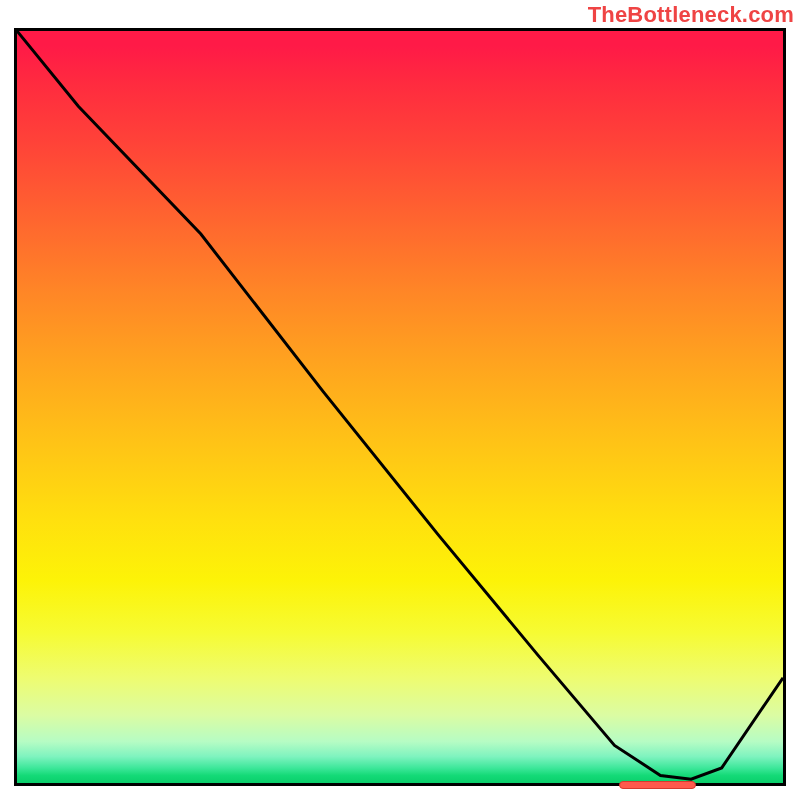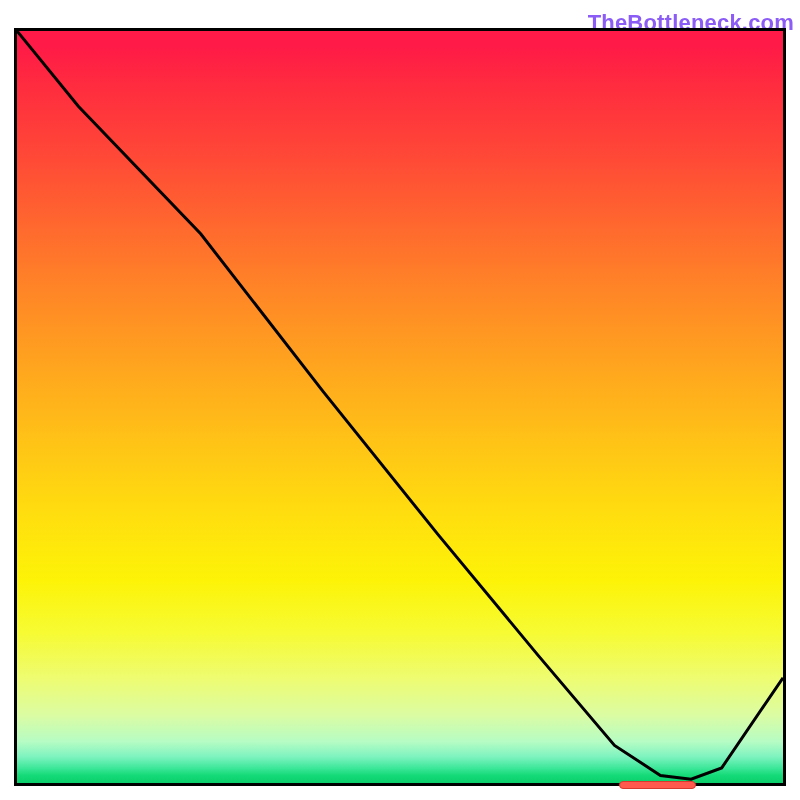--- a/index.html
+++ b/index.html
@@ -4,26 +4,26 @@
 <style>
   * { margin: 0; padding: 0; box-sizing: border-box; }
   html, body { width: 800px; height: 800px; overflow: hidden; background: #fff; }
   .container {
     position: relative;
     width: 800px;
     height: 800px;
   }
   .watermark {
     position: absolute;
-    top: 10px;
+    top: 2px;
     right: 6px;
     font-family: Arial, Helvetica, sans-serif;
     font-size: 22px;
     font-weight: bold;
-    color: #8b5cf6;
+    color: #ef4444;
     letter-spacing: 0.2px;
   }
   .plot-area {
     position: absolute;
     left: 14px;
     top: 28px;
     width: 772px;
     height: 758px;
     border: 3px solid #000;
     overflow: visible;

